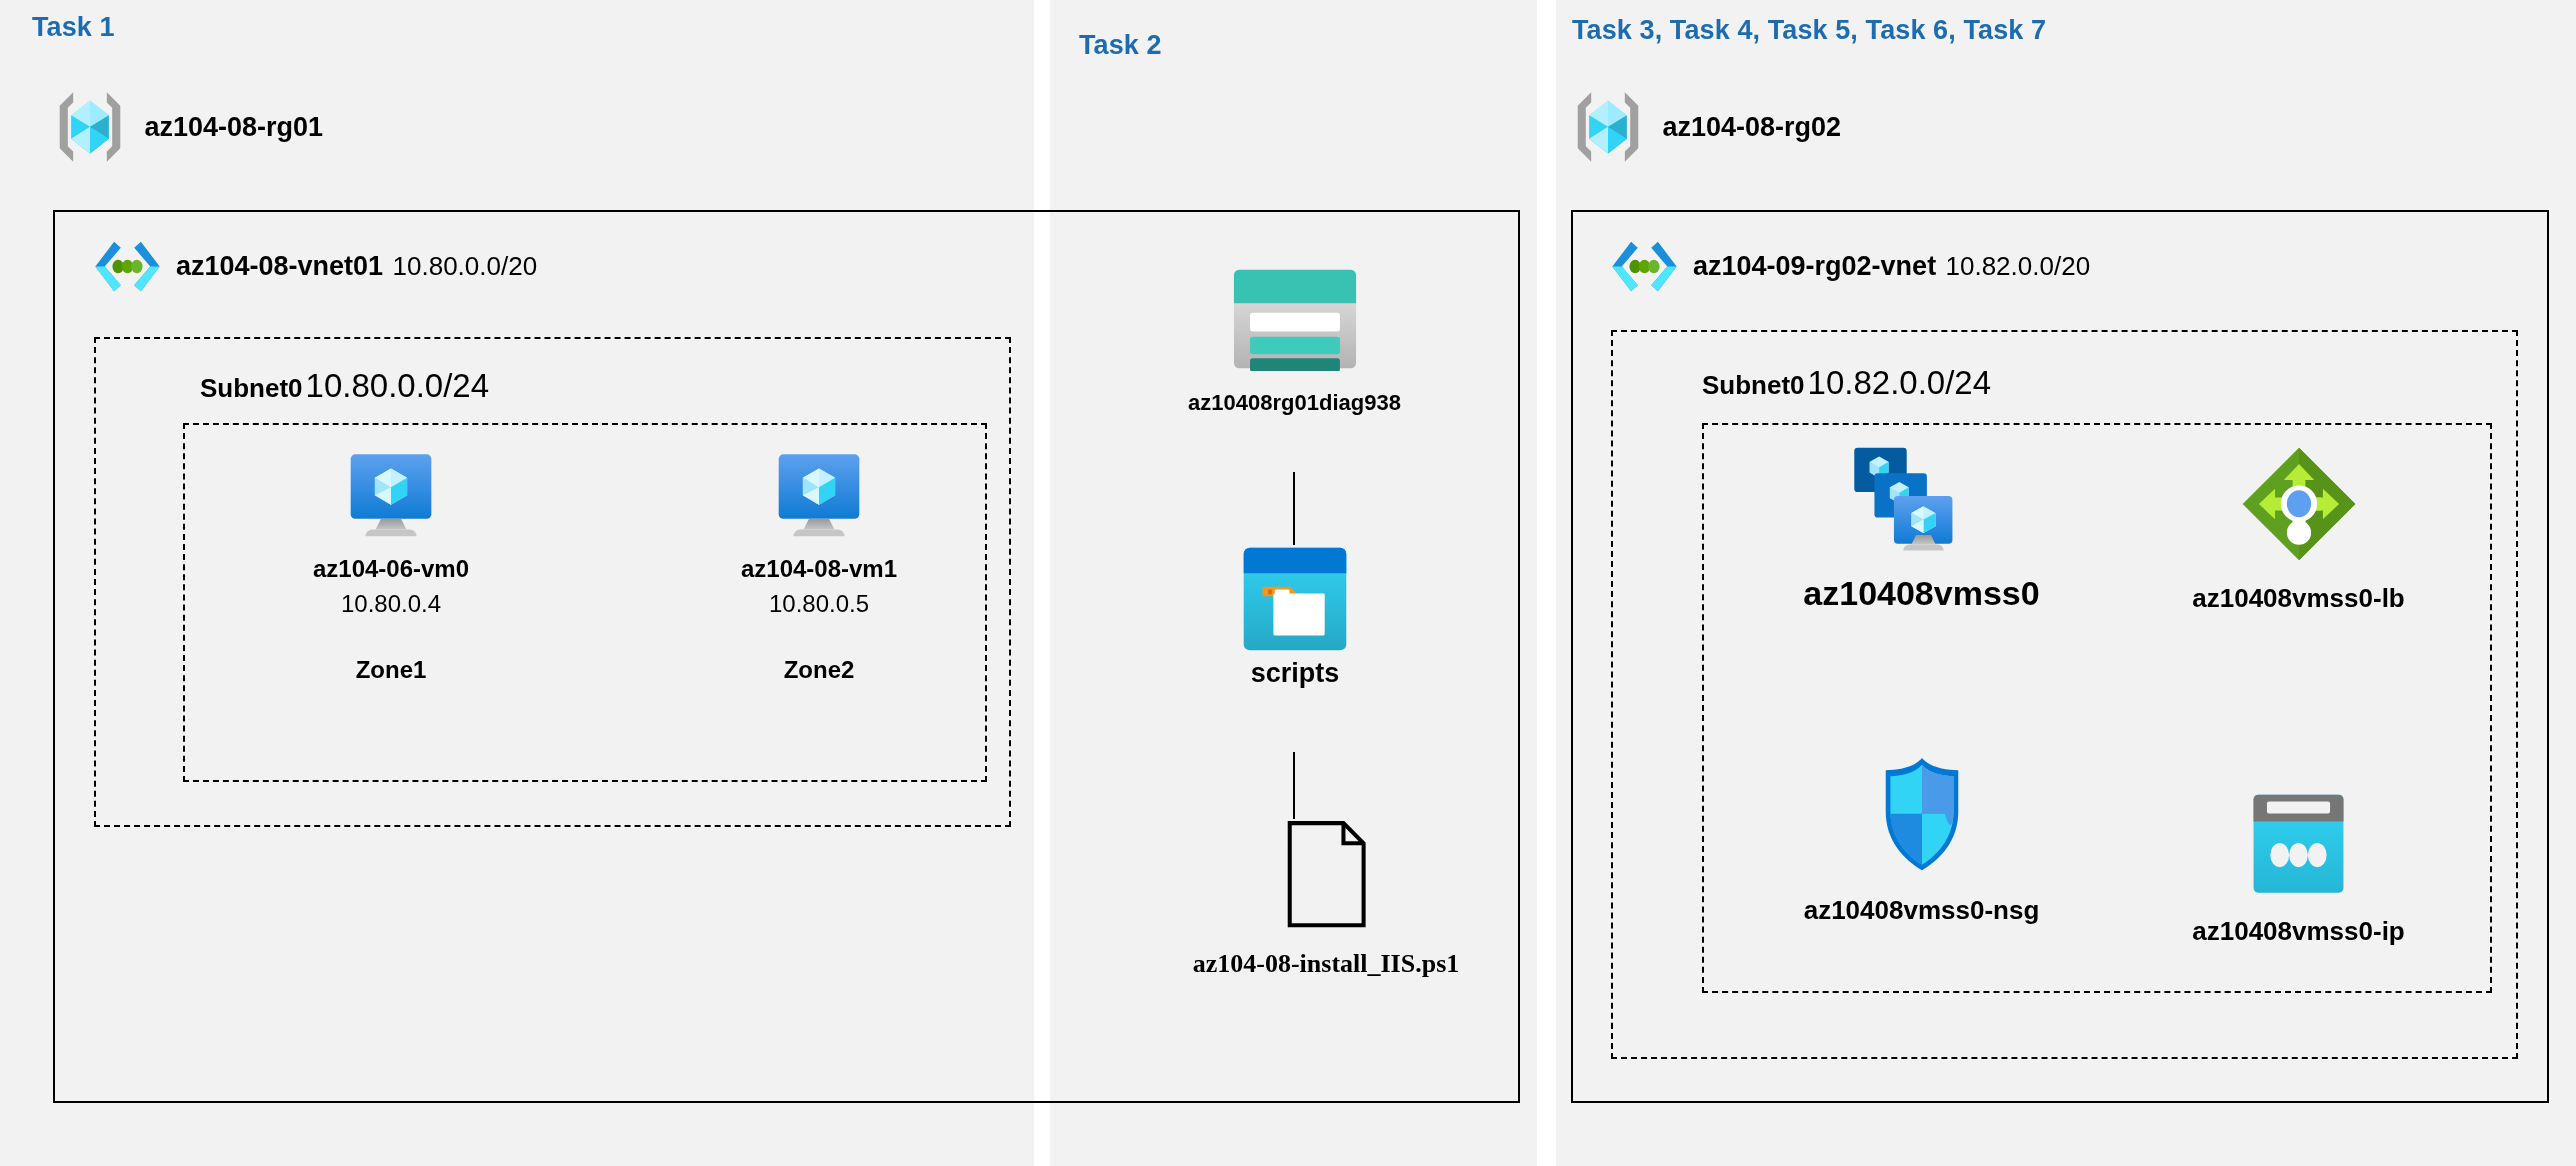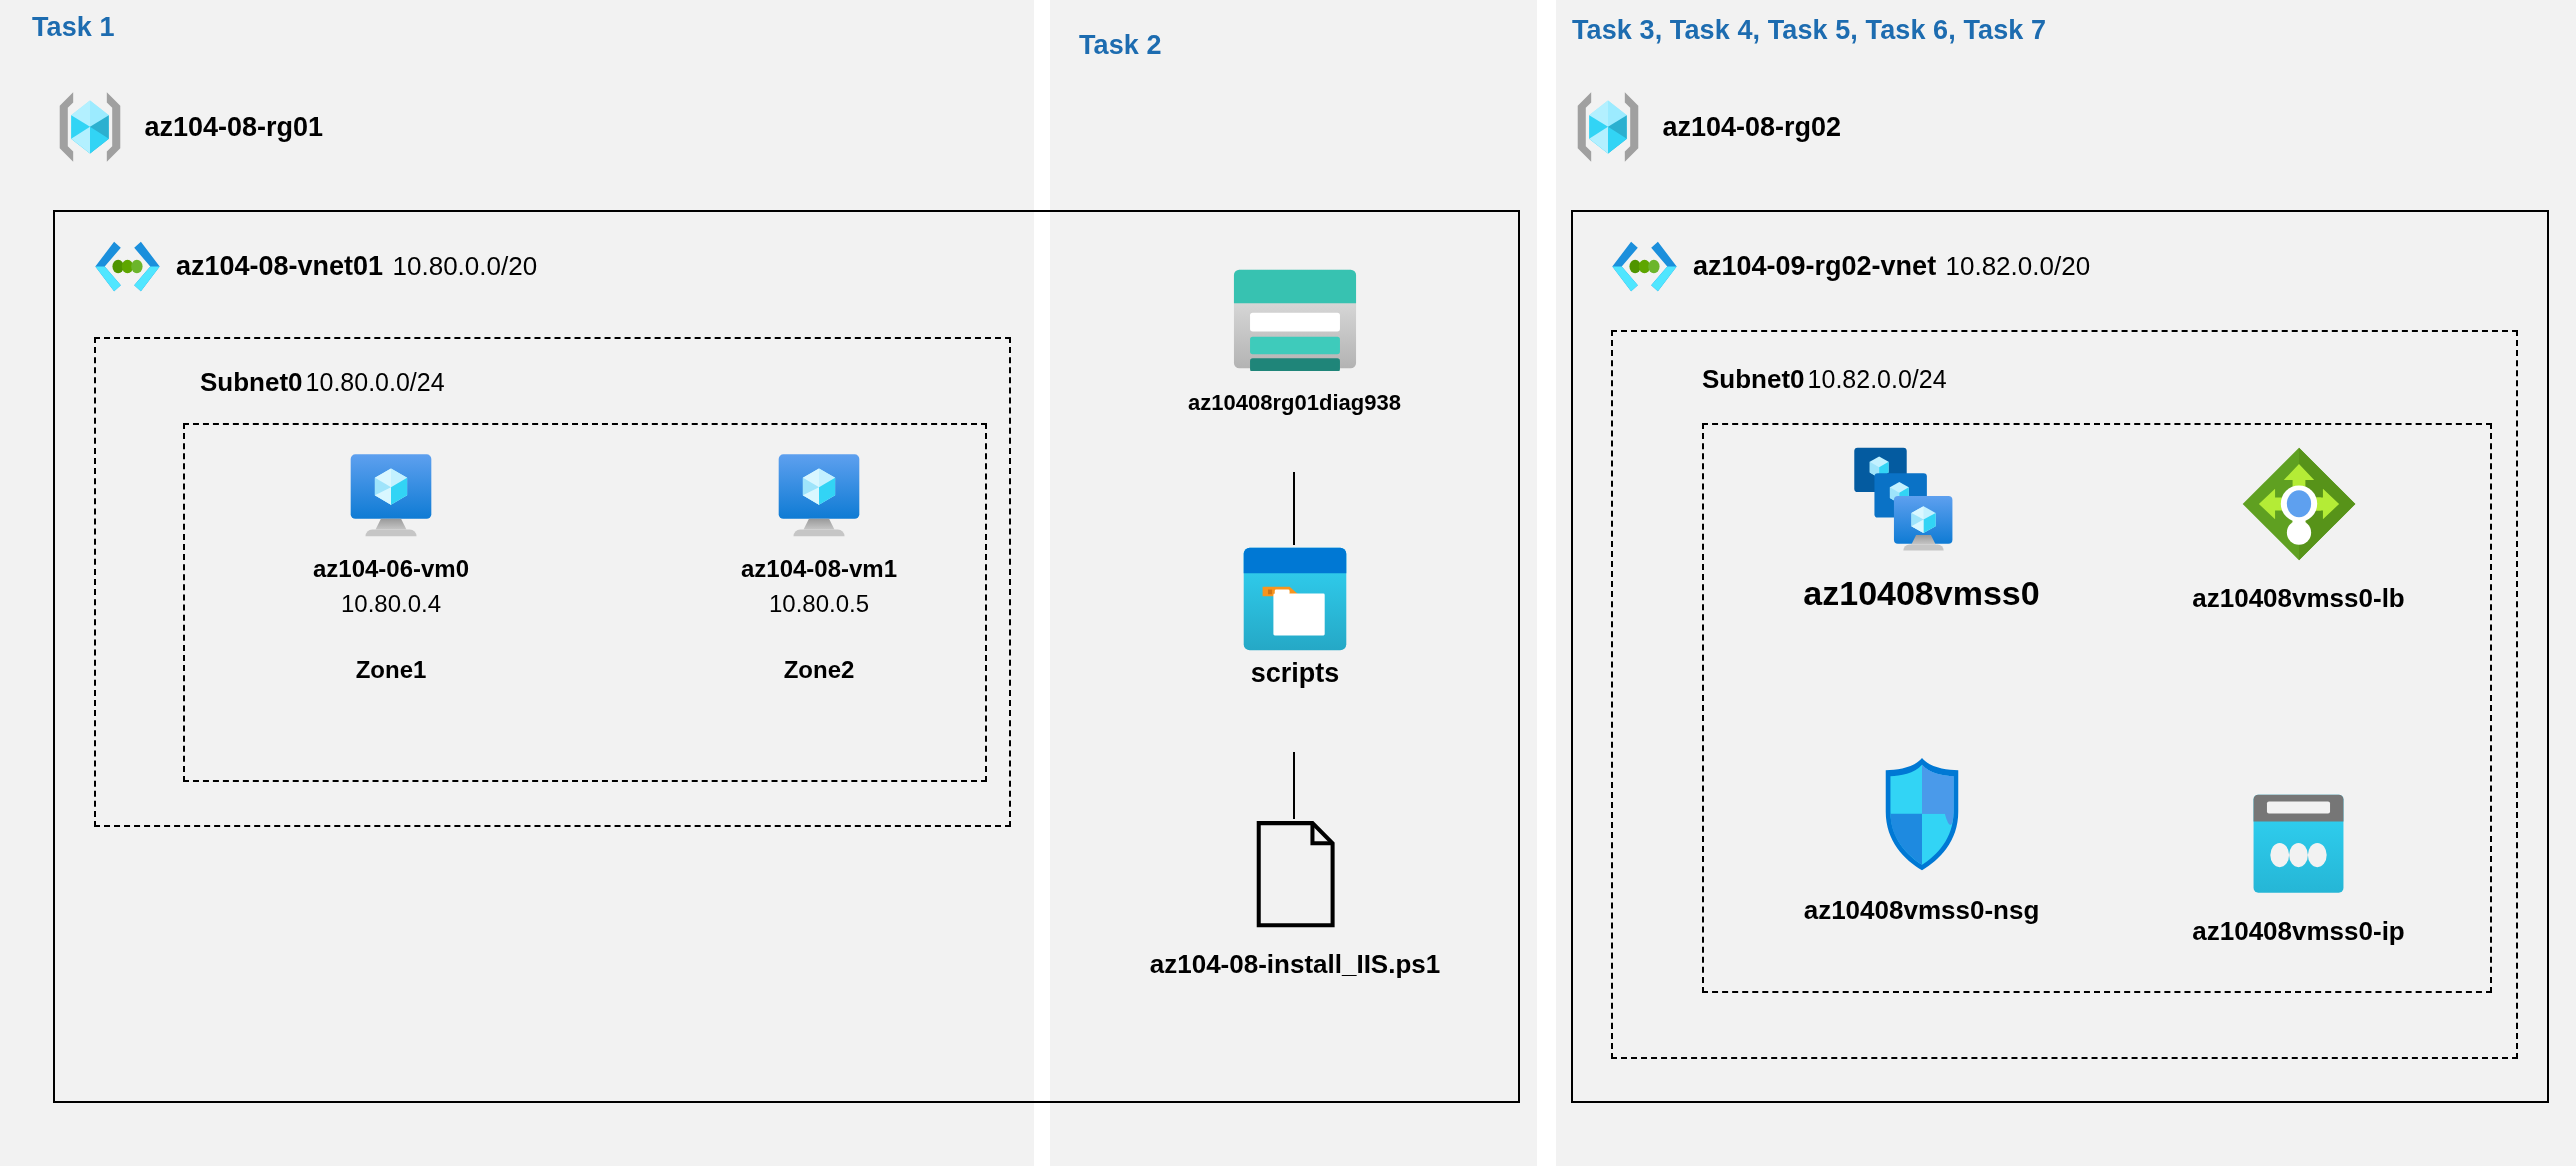--- a/index.html
+++ b/index.html
@@ -15,21 +15,21 @@
   }
   .rg-row{position:absolute;display:flex;align-items:center;gap:17.5px;}
   .rg-label{font-size:27px;font-weight:bold;color:#000000;white-space:nowrap;}
   .solidbox{position:absolute;border:2px solid #000;background:transparent;box-sizing:border-box;}
   .dashbox{position:absolute;border:2.7px dashed #000;background:transparent;box-sizing:border-box;}
   .vnet-row{position:absolute;display:flex;align-items:center;gap:15px;white-space:nowrap;}
   .vnet-name{font-size:27px;font-weight:bold;color:#000;}
   .vnet-cidr{font-size:26px;font-weight:normal;color:#000;}
   .subnet-row{position:absolute;white-space:nowrap;}
   .subnet-name{font-size:26px;font-weight:bold;color:#000;}
-  .subnet-cidr{font-size:25px;font-weight:normal;color:#000;}
+  .subnet-cidr{font-size:33px;font-weight:normal;color:#000;}
   .node{position:absolute;display:flex;flex-direction:column;align-items:center;}
   .node-label{font-size:24px;font-weight:bold;color:#000;white-space:nowrap;text-align:center;}
   .node-sub{font-size:24px;font-weight:normal;color:#000;white-space:nowrap;text-align:center;margin-top:6.7px;}
   .node-zone{font-size:24px;font-weight:bold;color:#000;white-space:nowrap;text-align:center;}
   .connector{position:absolute;width:2px;background:#000;}
   svg{display:block;}
 </style>
 </head>
 <body>
 
@@ -180,21 +180,21 @@
       <rect x="40" y="66" width="6" height="7" fill="#cf7415"></rect>
       <rect x="50" y="66" width="22" height="7" rx="2" fill="#ffffff"></rect>
       <rect x="48" y="72" width="76" height="62" rx="2" fill="#ffffff"></rect>
     </svg>
   </span>
   <span class="node-label" style="margin-top:5px;font-size:27px;">scripts</span>
 </div>
 
 <div class="connector" style="left:1293px;top:752px;height:67px;"></div>
 
-<div class="node" style="left:1106px;top:819px;width:378px;">
+<div class="node" style="left:1137px;top:819px;width:378px;font-family:Liberation Serif, serif;">
   <span>
     <svg width="94" height="111" viewBox="0 0 140 165">
       <path d="M16 6 H96 L126 36 V158 H16 Z" fill="none" stroke="#000000" stroke-width="6"></path>
       <path d="M96 6 V36 H126" fill="none" stroke="#000000" stroke-width="6"></path>
     </svg>
   </span>
   <span class="node-label" style="margin-top:19px;font-size:26px;">az104-08-install_IIS.ps1</span>
 </div>
 
 <div class="rg-row" style="left:1571px;top:88px;">

